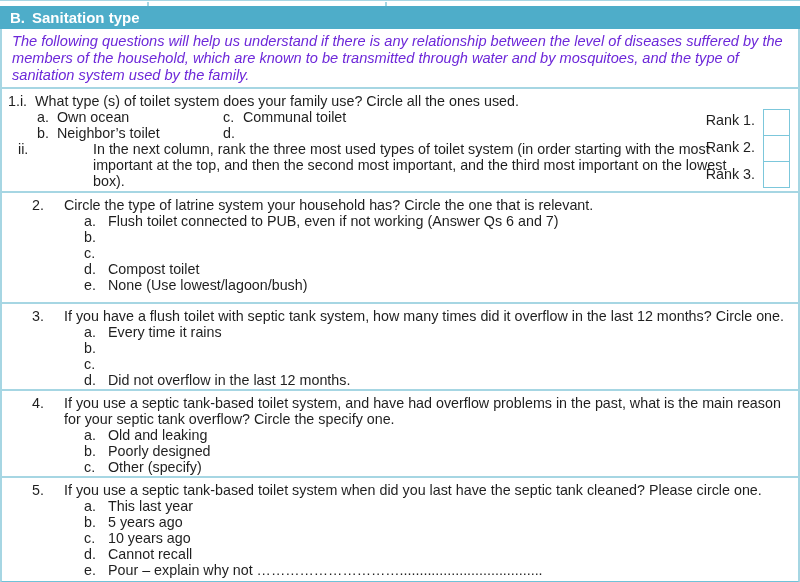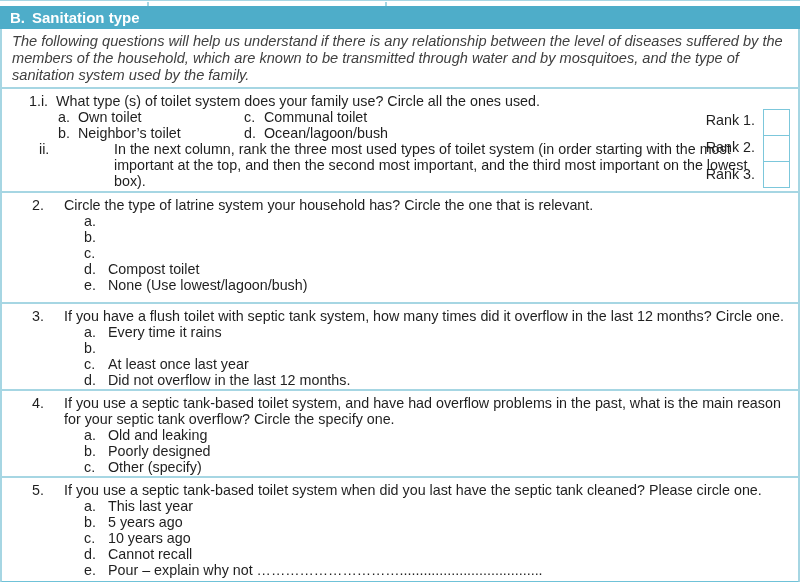--- a/index.html
+++ b/index.html
@@ -19,23 +19,23 @@
   }
   .sec-letter{width:22px;flex:none;}
 
   .content{
     height:554px;box-sizing:border-box;
     border-left:2px solid var(--border,#a6d6e3);
     border-right:2px solid var(--border,#a6d6e3);
     border-bottom:2px solid var(--border_dark,#6fc2d8);
   }
   .row{box-sizing:border-box;border-bottom:2px solid var(--border,#a6d6e3);}
-  .intro{height:60px;padding:4px 10px 0 10px;font-style:italic;font-size:14.6px;line-height:17px;color:#404040;}
+  .intro{height:60px;padding:4px 10px 0 10px;font-style:italic;font-size:14.6px;line-height:17px;color:#6d28d9;}
   .q{position:relative;padding-top:4px;}
-  .q1{height:104px;padding-left:27px;padding-right:10px;}
+  .q1{height:104px;padding-left:6px;padding-right:10px;}
   .q2{height:111px;} .q3{height:87px;} .q4{height:87px;}
   .q5{height:103px;border-bottom:none;}
   .q2,.q3,.q4,.q5{padding-left:30px;padding-right:12px;}
 
   .q-line{display:flex;align-items:flex-start;}
   .q-num{flex:none;}
   .q1 > .q-line > .q-num{width:27px;}
   .qn > .q-line > .q-num{width:32px;}
   .q-text{flex:1;min-width:0;}
   .bseg{font-weight:normal;}
@@ -83,35 +83,34 @@
 
     <div class="row q q1">
       <div class="q-line">
         <span class="q-num">1.i.</span>
         <span class="q-text"><span>What type (s) of toilet system does your family use? </span><span class="bseg">Circle</span><span> all the ones used.</span></span>
       </div>
       <div class="q1-cols">
         <div class="q1-col">
             <div class="opt">
               <span class="opt-letter">a.</span>
-              <span class="opt-text">Own toilet</span>
+              <span class="opt-text">Own ocean</span>
             </div>
             <div class="opt">
               <span class="opt-letter">b.</span>
               <span class="opt-text">Neighbor’s toilet</span>
             </div>
           </div>
         <div class="q1-col">
             <div class="opt">
               <span class="opt-letter">c.</span>
               <span class="opt-text">Communal toilet</span>
             </div>
             <div class="opt">
               <span class="opt-letter">d.</span>
-              <span class="opt-text">Ocean/lagoon/bush</span>
             </div>
           </div>
       </div>
       <div class="q-line sub">
         <span class="q-num">ii.</span>
         <span class="q-text"><span>In the next column, rank the </span><span class="bseg">three</span><span> most used types of toilet system (in order starting with the most important at the top, and then the second most important, and the third most important on the lowest box).</span></span>
       </div>
       <div class="rank-labels">
           <div class="rank-label">Rank 1.</div>
           <div class="rank-label">Rank 2.</div>
@@ -125,20 +124,21 @@
     </div>
 
     <div class="row q qn q2">
       <div class="q-line">
         <span class="q-num">2.</span>
         <span class="q-text"><span>Circle the type of latrine system your household has? </span><span class="bseg">Circle</span><span> the one that is relevant.</span></span>
       </div>
       <div class="opts">
           <div class="opt">
             <span class="opt-letter">a.</span>
+            <span class="opt-text">Flush toilet connected to PUB, even if not working (Answer Qs 6 and 7)</span>
           </div>
           <div class="opt">
             <span class="opt-letter">b.</span>
           </div>
           <div class="opt">
             <span class="opt-letter">c.</span>
           </div>
           <div class="opt">
             <span class="opt-letter">d.</span>
             <span class="opt-text">Compost toilet</span>
@@ -158,21 +158,20 @@
       <div class="opts">
           <div class="opt">
             <span class="opt-letter">a.</span>
             <span class="opt-text">Every time it rains</span>
           </div>
           <div class="opt">
             <span class="opt-letter">b.</span>
           </div>
           <div class="opt">
             <span class="opt-letter">c.</span>
-            <span class="opt-text">At least once last year</span>
           </div>
           <div class="opt">
             <span class="opt-letter">d.</span>
             <span class="opt-text">Did not overflow in the last 12 months.</span>
           </div>
         </div>
     </div>
 
     <div class="row q qn q4">
       <div class="q-line">

